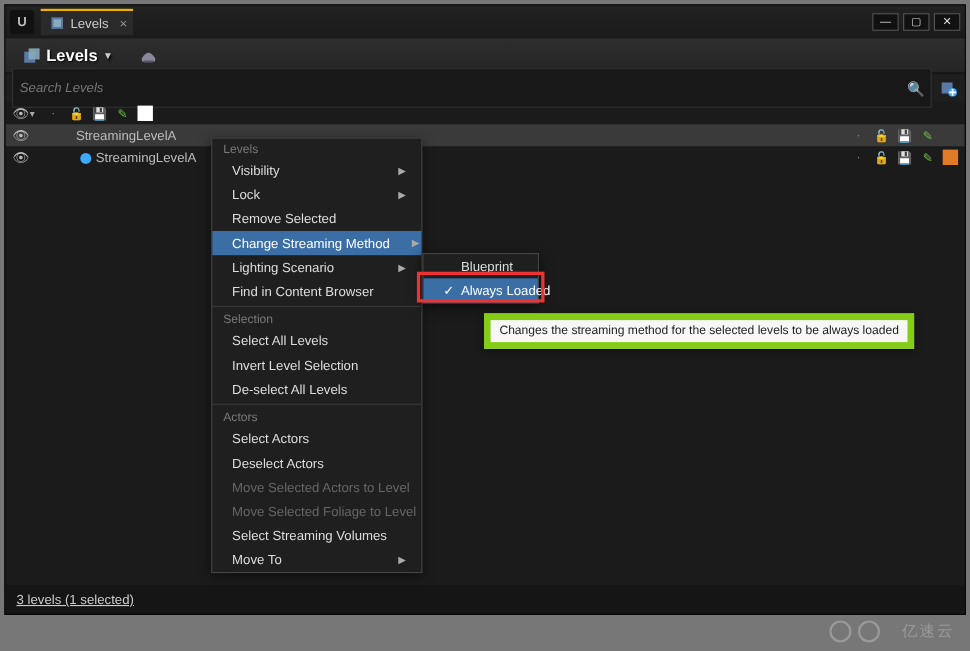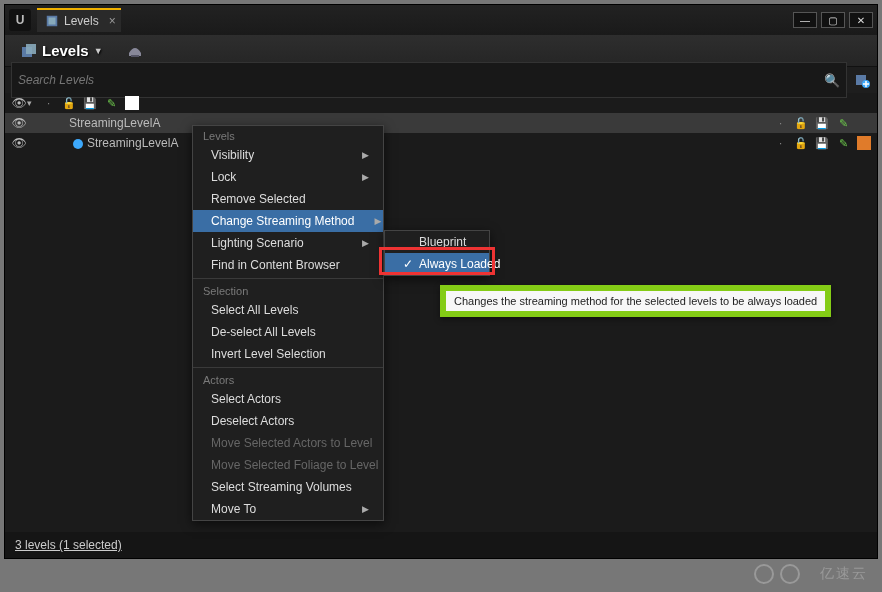--- a/index.html
+++ b/index.html
@@ -196,24 +196,24 @@
   </div>
   <div class="item">
     <span>Find in Content Browser</span>
   </div>
   <div class="divider"></div>
   <div class="section">Selection</div>
   <div class="item">
       <span>Select All Levels</span>
     </div>
   <div class="item">
+      <span>Invert Level Selection</span>
+    </div>
+  <div class="item">
       <span>De-select All Levels</span>
-    </div>
-  <div class="item">
-      <span>Invert Level Selection</span>
     </div>
   <div class="divider"></div>
   <div class="section">Actors</div>
   <div class="item">
       <span>Select Actors</span>
     </div>
   <div class="item">
       <span>Deselect Actors</span>
     </div>
   <div class="item disabled">

